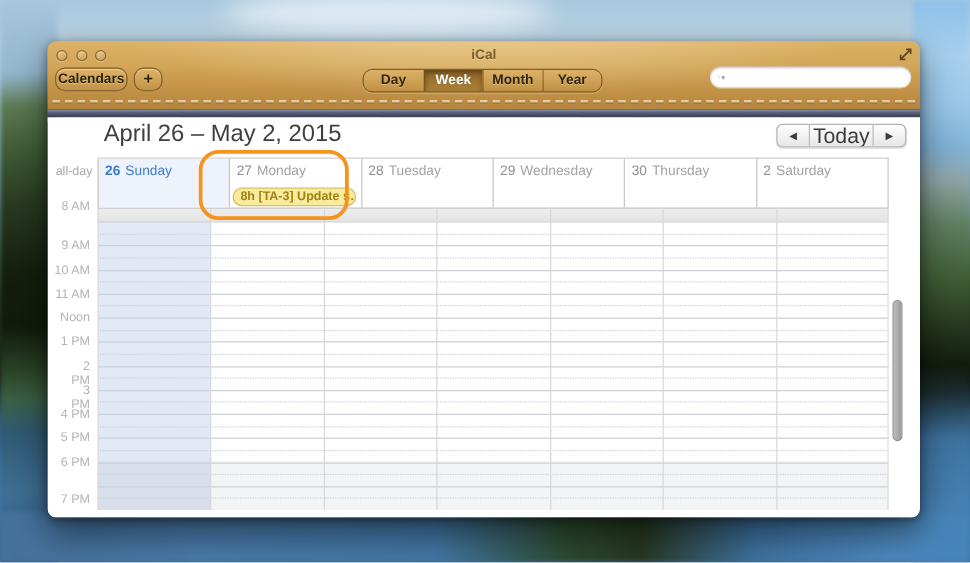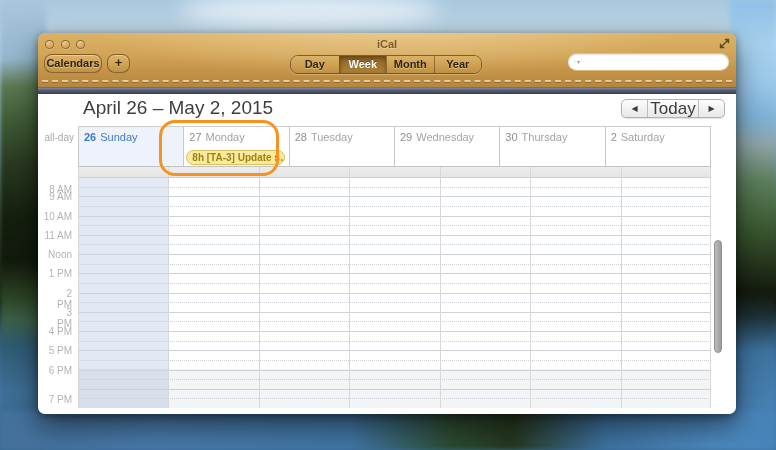--- a/index.html
+++ b/index.html
@@ -214,21 +214,21 @@
         <div class="vline" style="left: 0px;"></div>
         <div class="vline" style="left: 90px;"></div>
         <div class="vline" style="left: 181px;"></div>
         <div class="vline" style="left: 271px;"></div>
         <div class="vline" style="left: 362px;"></div>
         <div class="vline" style="left: 452px;"></div>
         <div class="vline" style="left: 543px;"></div>
         <div class="vline" style="left: 632px;"></div>
       </div>
     <div id="hlabels">
-        <div class="hlabel" style="top: 151px;">8 AM</div>
+        <div class="hlabel" style="top: 127px;">8 AM</div>
         <div class="hlabel" style="top: 158.25px;">9 AM</div>
         <div class="hlabel" style="top: 177.5px;">10 AM</div>
         <div class="hlabel" style="top: 196.75px;">11 AM</div>
         <div class="hlabel" style="top: 216px;">Noon</div>
         <div class="hlabel" style="top: 235.25px;">1 PM</div>
         <div class="hlabel" style="top: 254.5px; padding-left: 16px;">2 PM</div>
         <div class="hlabel" style="top: 273.75px; padding-left: 12px;">3 PM</div>
         <div class="hlabel" style="top: 293px;">4 PM</div>
         <div class="hlabel" style="top: 312.25px;">5 PM</div>
         <div class="hlabel" style="top: 331.5px;">6 PM</div>

